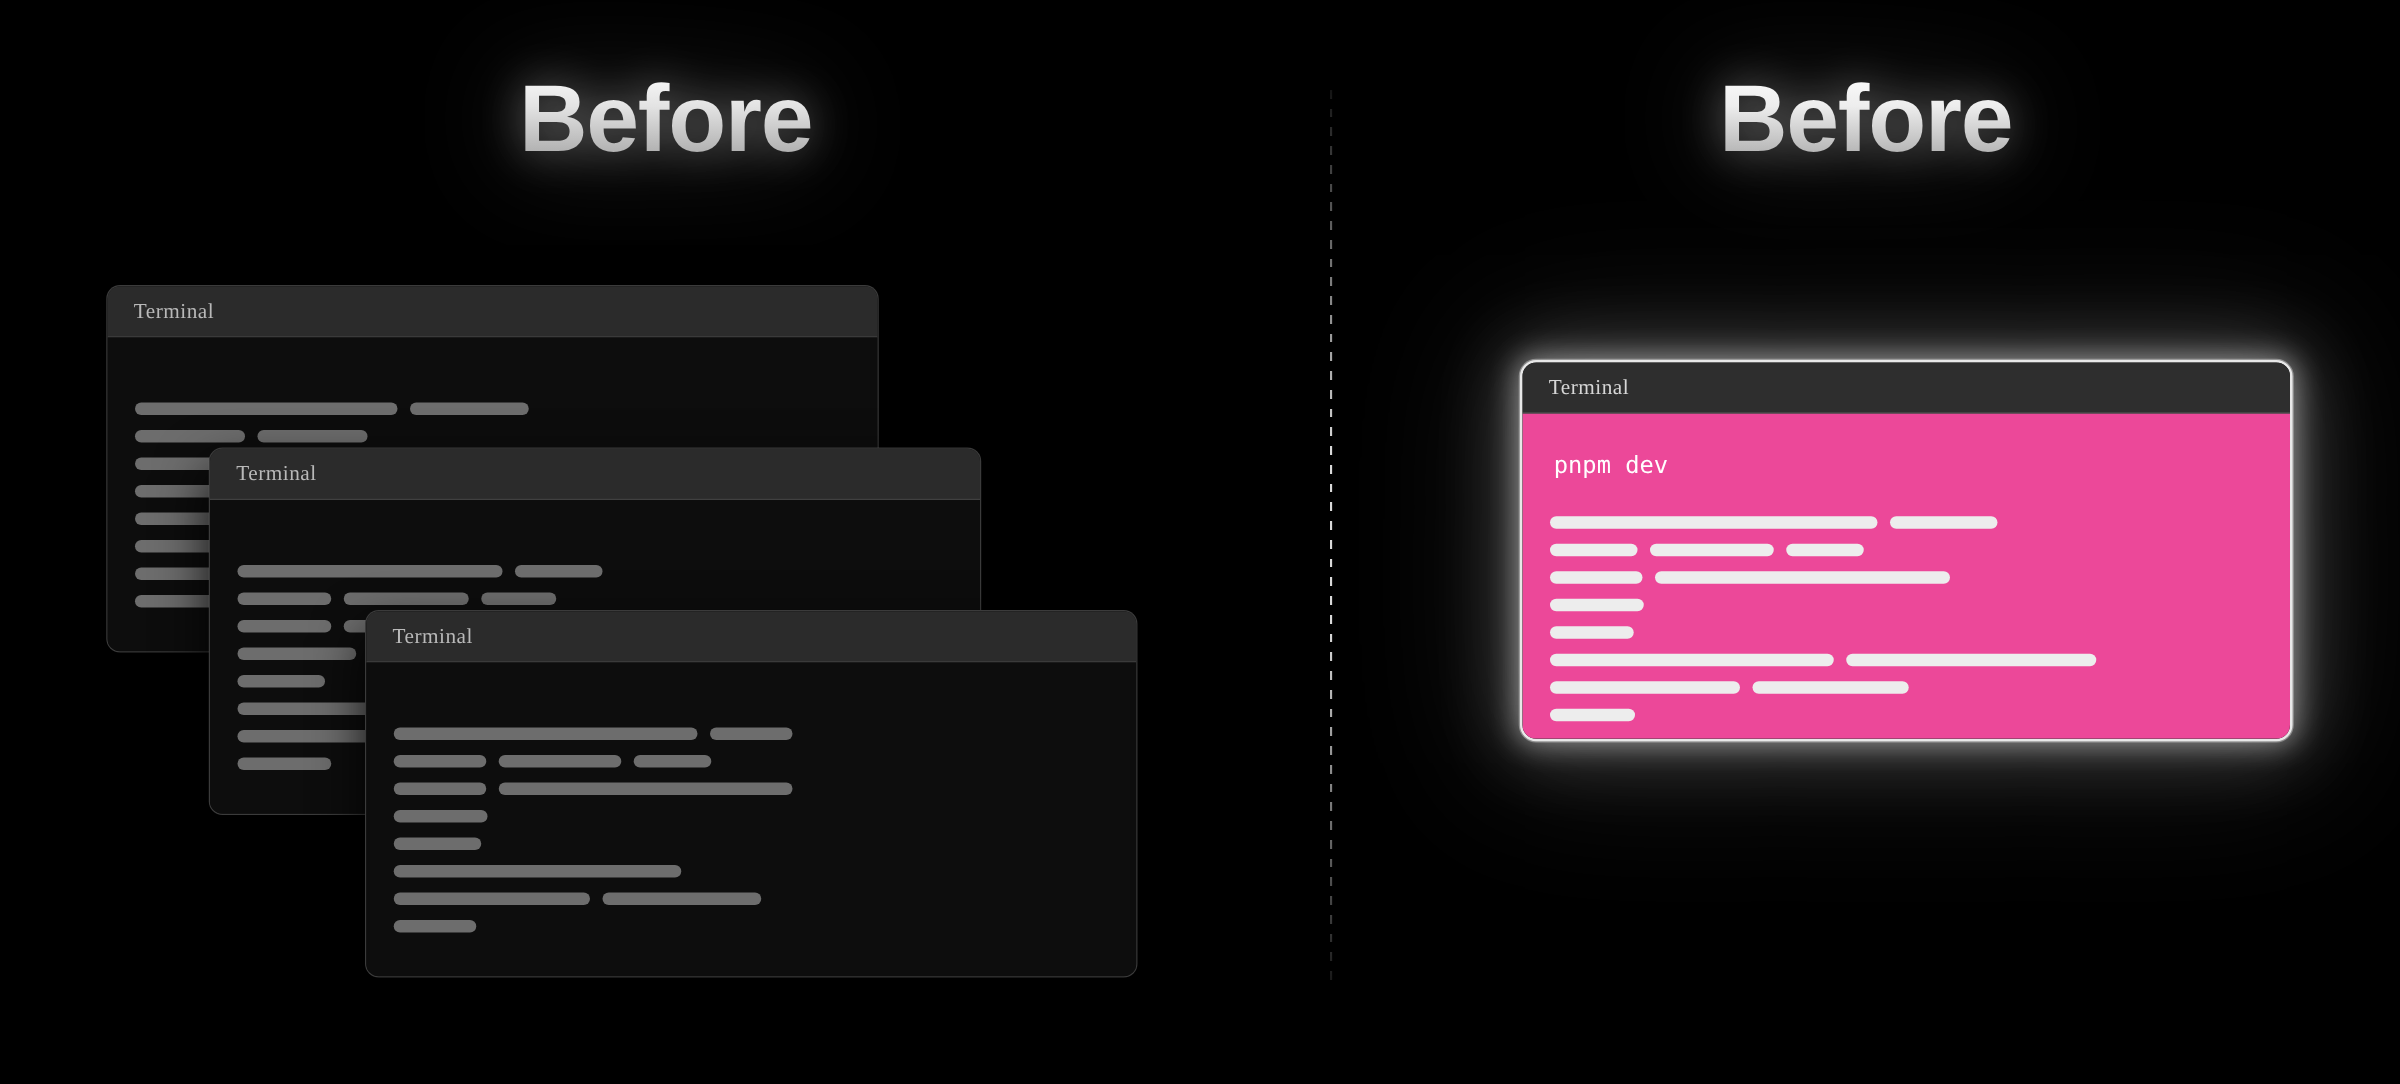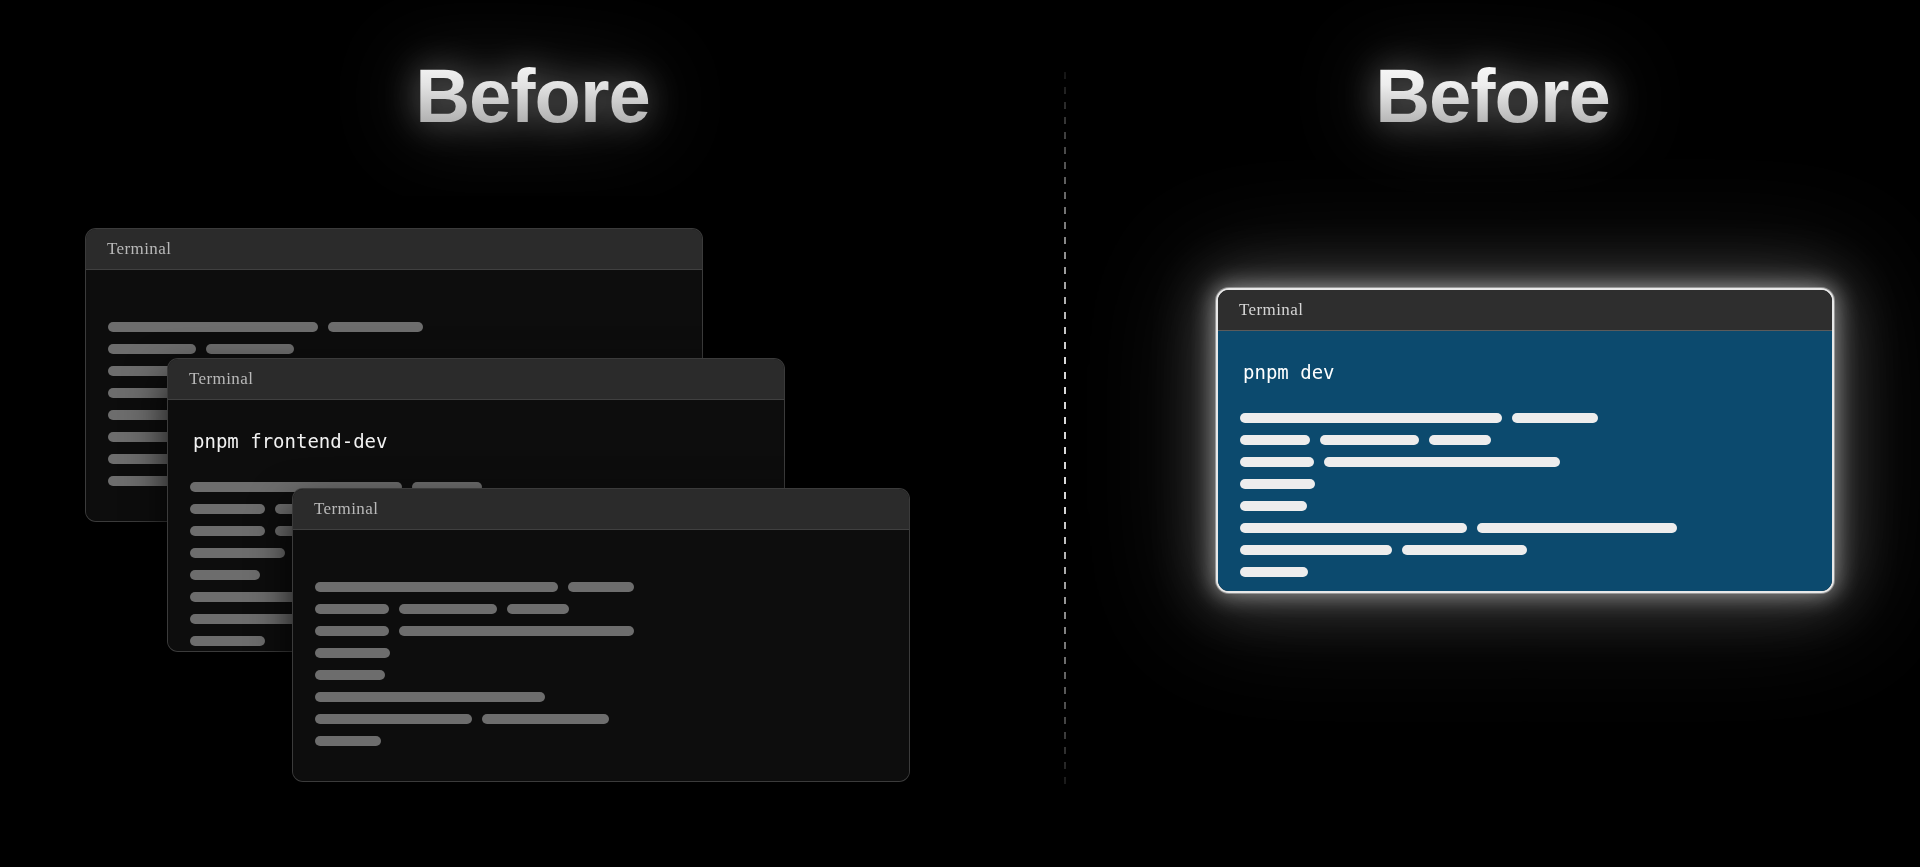--- a/index.html
+++ b/index.html
@@ -120,21 +120,21 @@
     letter-spacing: 0.4px;
   }
   .term-bright .term-title { color: #d6d6d6; }
 
   .term-body {
     padding: 22px 22px 20px 22px;
     box-sizing: border-box;
     background: #0d0d0d;
     height: calc(100% - 41px);
   }
-  .term-bright .term-body { background: #0c4a6e; }
+  .term-bright .term-body { background: #ec4899; }
 
   .term-cmd {
     font-family: "DejaVu Sans Mono", monospace;
     font-size: 19px;
     color: #f2f2f2;
     margin: 8px 0 0 3px;
     white-space: nowrap;
   }
   .term-bright .term-cmd { color: #ffffff; }
 
@@ -224,21 +224,20 @@
           </div>
         </div>
     </div>
   </div>
 
   <div class="term term-dim" id="term-frontend">
     <div class="term-bar">
       <span class="term-title">Terminal</span>
     </div>
     <div class="term-body">
-      <div class="term-cmd">pnpm frontend-dev</div>
       <div class="lines">
           <div class="line-row">
             <div class="bar" style="width: 212px;"></div>
             <div class="bar" style="width: 70px;"></div>
           </div>
           <div class="line-row">
             <div class="bar" style="width: 75px;"></div>
             <div class="bar" style="width: 100px;"></div>
             <div class="bar" style="width: 60px;"></div>
           </div>

